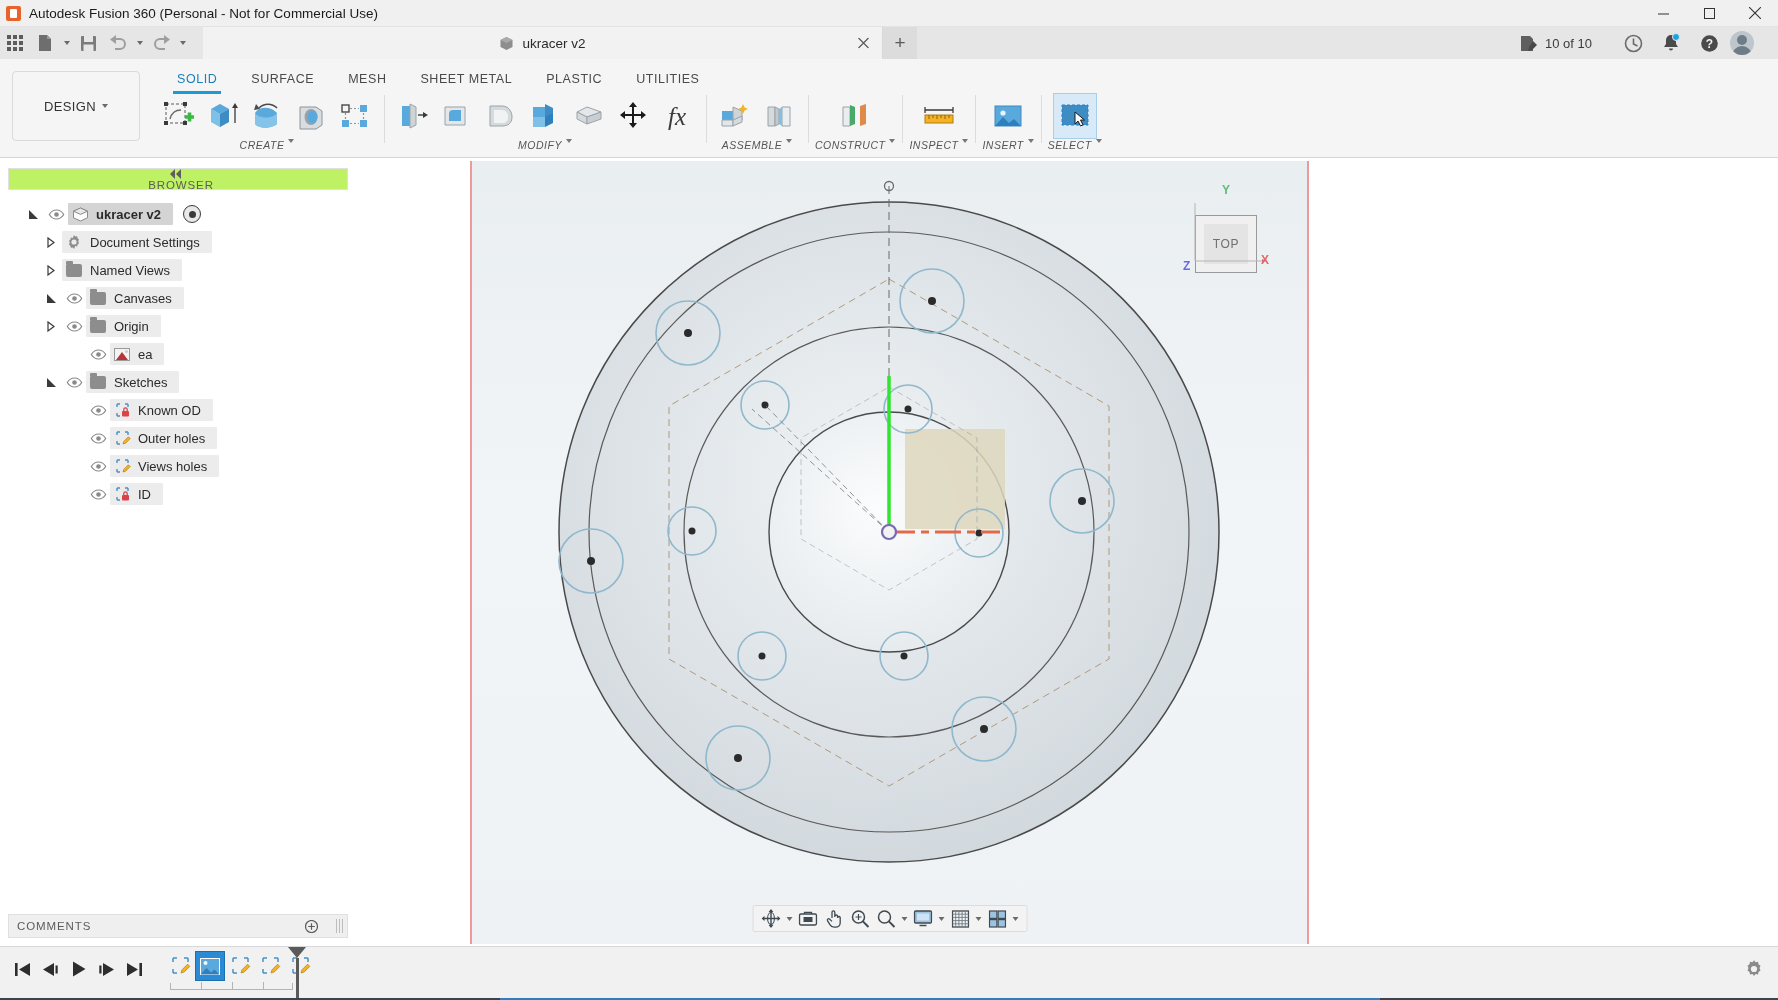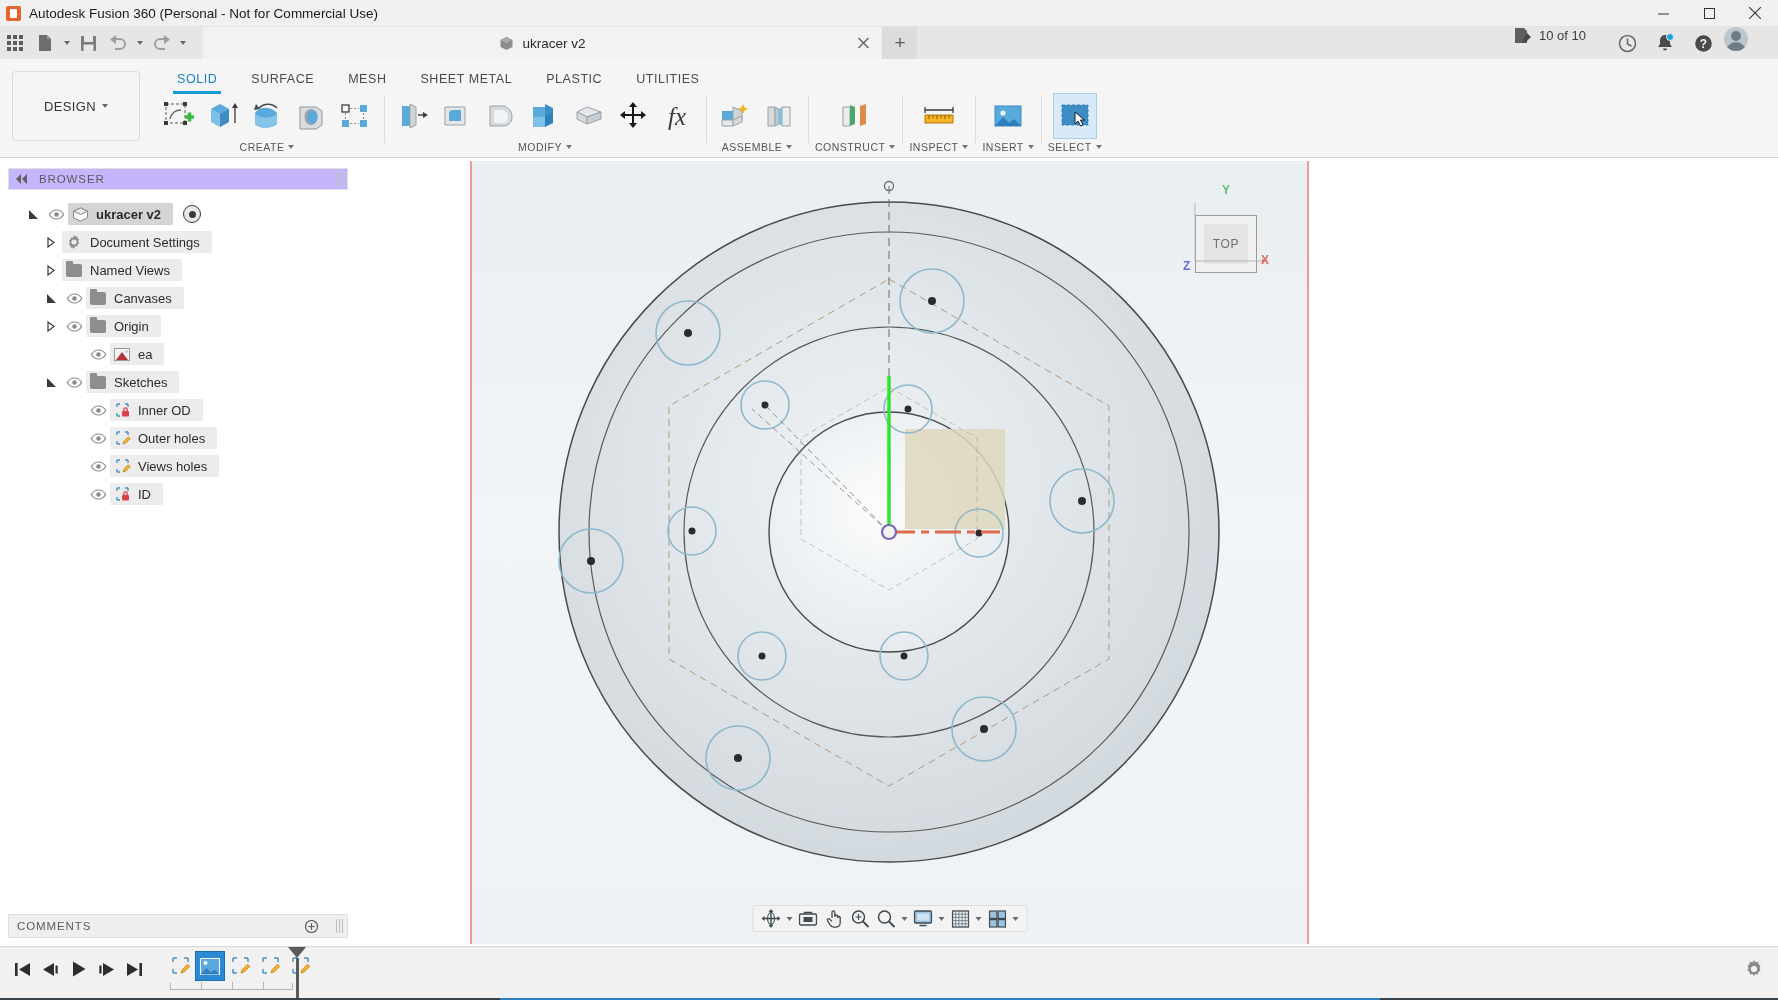--- a/index.html
+++ b/index.html
@@ -58,21 +58,21 @@
   }
   .doctab .tabname { font-size: 13.5px; color: #2b2b2b; }
   .tab-close {
     position: absolute; right: 10px; top: 50%; transform: translateY(-50%);
     width: 17px; height: 17px; color: #5c5c5c; display:flex; align-items:center; justify-content:center;
   }
   .tab-plus {
     width: 34px; height: 32px; background: #dcdcdc; display: flex;
     align-items: center; justify-content: center; color: #5b5b5b; font-size: 19px; font-weight: 300;
   }
-  .qa-right { margin-left: auto; display: flex; align-items: flex-start; height: 32px; padding-right: 24px; }
+  .qa-right { margin-left: auto; display: flex; align-items: center; height: 32px; padding-right: 18px; }
   .docnum { display: flex; align-items: center; font-size: 13px; color: #3c3c3c; margin-right: 22px; }
   .docnum .sheeticon { margin-right: 7px; display:flex; }
   .right-ico { width: 38px; height: 32px; display: flex; align-items: center; justify-content: center; color:#4a4a4a; position: relative; }
   .bell-dot { position:absolute; right:10px; top:6px; width:8px; height:8px; border-radius:50%; background:#1aa3e0; border:1.5px solid #e6e6e6; }
   .avatar {
     width: 24px; height: 24px; border-radius: 50%; background: #bcc6cc;
     margin-left: 2px; margin-right: 6px; position: relative; overflow: hidden; flex:none;
   }
   .avatar:before{content:"";position:absolute;left:7px;top:4px;width:10px;height:10px;border-radius:50%;background:#6e7c87;}
   .avatar:after{content:"";position:absolute;left:2px;top:15px;width:20px;height:14px;border-radius:10px 10px 0 0;background:#6e7c87;}
@@ -105,33 +105,33 @@
   .panel { display: flex; flex-direction: column; align-items: center; position: relative; padding: 0 7px; }
   .panel + .panel:before {
     content:""; position:absolute; left:0; top:2px; bottom:12px; width:1px; background:#dcdcdc;
   }
   .panel-icons { display: flex; align-items: flex-start; height: 46px; }
   .tool {
     width: 44px; height: 46px; display: flex; align-items: center; justify-content: center; position: relative;
   }
   .tool.sel { background: #d8eaf7; border: 1px solid #a9cfe8; }
   .panel-label {
-    font-size: 10.5px; color: #555; letter-spacing: .5px; display: flex; align-items: center;
-    height: 16px; white-space: nowrap;
+    font-size: 10.5px; color: #555; letter-spacing: .5px; display: flex; align-items: flex-start;
+    height: 16px; white-space: nowrap; font-style: italic;
   }
   .panel-label .caret-d { margin-left: 4px; border-top-color:#777; }
 
   
   .browser {
     position: absolute; left: 8px; top: 168px; width: 340px; height: 750px;
     background: #ffffff;
   }
   .browser-head {
-    height: 22px; background: #c4b5fd; border: 1px solid #e0e0e0;
-    display: flex; align-items: center; padding-left: 6px;
+    height: 22px; background: #bef264; border: 1px solid #e0e0e0;
+    display: flex; align-items: center; padding-left: 6px; flex-direction: column;
   }
   .collapse-ico { color:#5f5f5f; display:flex; margin-right:10px; }
   .browser-head .lbl { font-size: 11.5px; color: #5c5c5c; letter-spacing: .9px; }
   .browser-head .grip { margin-left:auto; width:8px; height:14px; margin-right:3px;
       background: repeating-linear-gradient(to right,#bdbdbd 0 1px, transparent 1px 3px); }
 
   .tree { padding-top: 10px; font-size: 13px; color: #2b2b2b; }
   .trow { display: flex; align-items: center; height: 28px; position: relative; }
   .trow .rowbg {
     display: flex; align-items: center; height: 22px; background: #ececec; border-radius: 1px;
@@ -725,21 +725,21 @@
             </svg>
         </span>
         <span class="rowbg">
           <span class="ticon">
             <svg width="17" height="16" viewBox="0 0 17 16">
               <path d="M3 2h3M3 2v3M3 11v3M3 14h3M14 2h-3M14 2v3" fill="none" stroke="#4a90c4" stroke-width="1.4"></path>
               <rect x="8" y="9" width="7" height="5.5" rx="1" fill="#d9434a"></rect>
               <path d="M9.8 9V7.6a1.7 1.7 0 0 1 3.4 0V9" fill="none" stroke="#d9434a" stroke-width="1.3"></path>
             </svg>
           </span>
-          <span class="tlabel">Inner OD</span>
+          <span class="tlabel">Known OD</span>
         </span>
       </div>
 
       <div class="trow" style="padding-left:78px">
         <span class="eye">
           <svg width="17" height="11" viewBox="0 0 17 11">
               <path d="M8.5 1C4 1 1.3 5.5 1.3 5.5S4 10 8.5 10s7.2-4.5 7.2-4.5S13 1 8.5 1z" fill="none" stroke="#8a8a8a" stroke-width="1.2"></path>
               <circle cx="8.5" cy="5.5" r="2.3" fill="#8a8a8a"></circle>
             </svg>
         </span>

